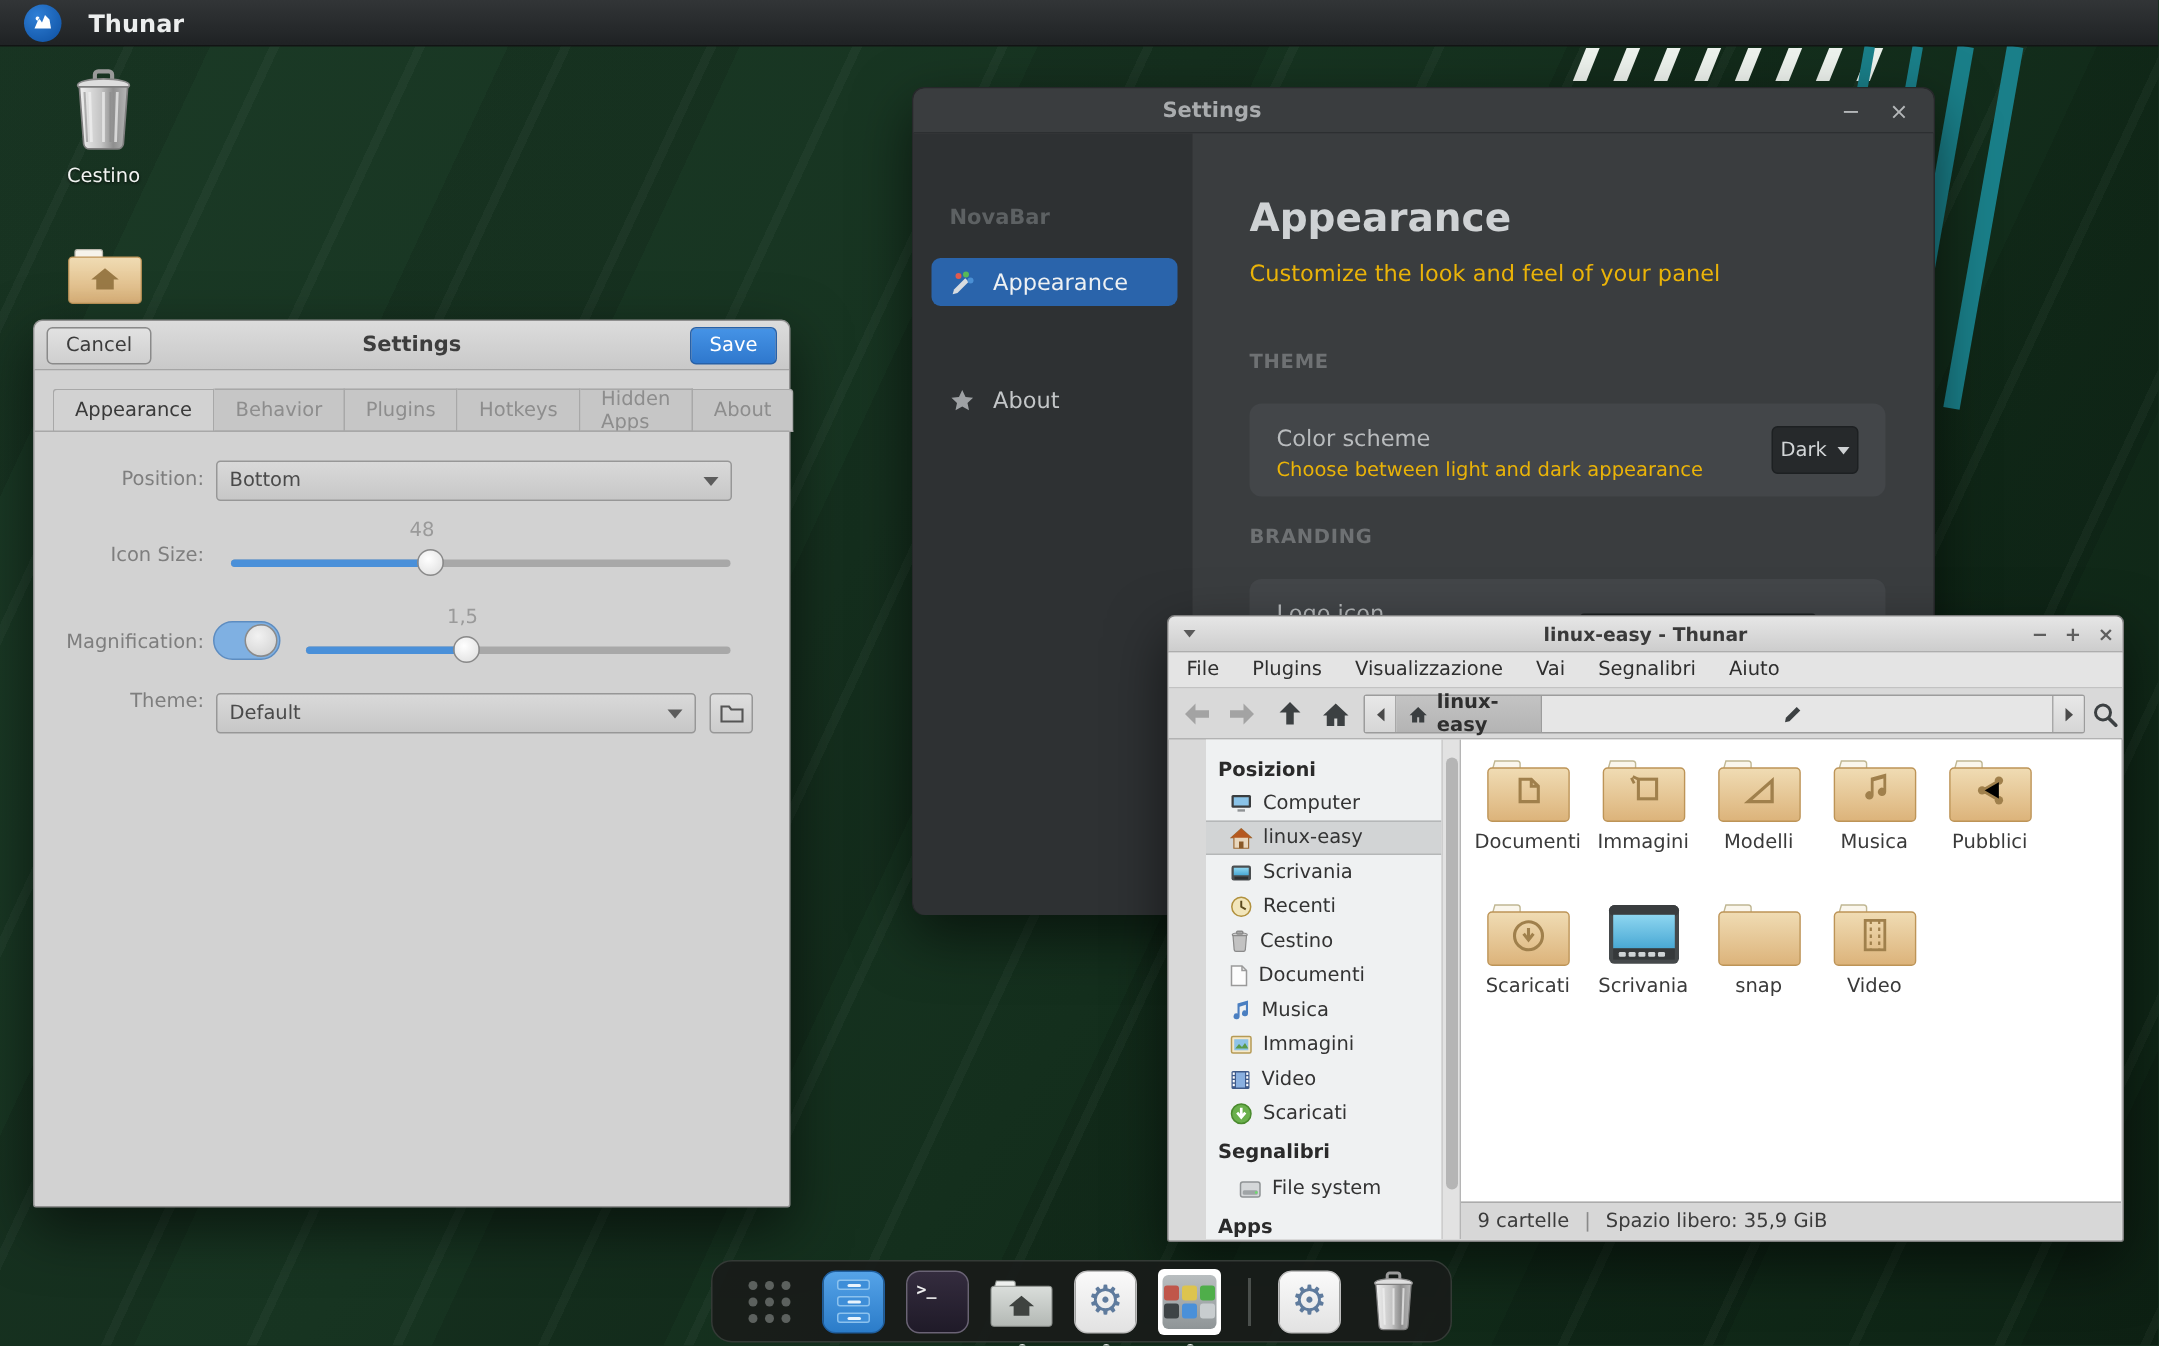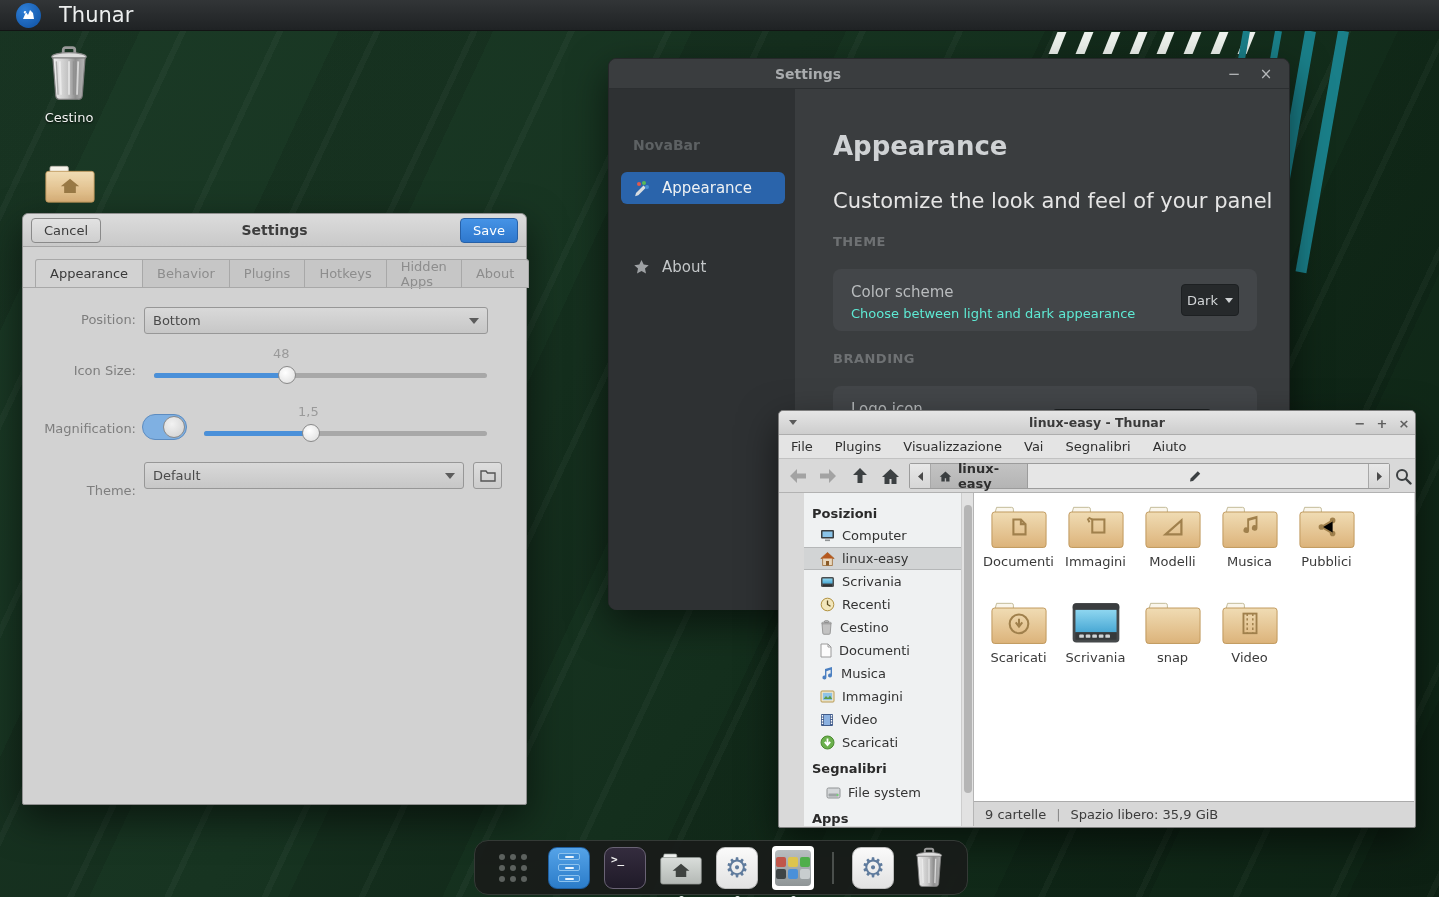--- a/index.html
+++ b/index.html
@@ -13,21 +13,21 @@
       repeating-linear-gradient(115deg, rgba(0,0,0,0.10) 0 140px, transparent 140px 320px),
       linear-gradient(125deg, #1b3a26 0%, #173421 40%, #112a19 75%, #0e2415 100%);
   }
   .slash { position:absolute; background:#eef3ee; width:9px; height:22px; transform:skewX(-22deg); z-index:1; }
   .tealline { position:absolute; background:#1a7f89; transform:rotate(10deg); transform-origin:top center; z-index:1; }
 
   
   .topbar { position:absolute; left:0; top:0; width:1439px; height:31px; z-index:50;
     background:linear-gradient(#323537,#1f2224); display:flex; align-items:center; border-bottom:1px solid #121414; }
   .topbar .logo { width:25px; height:25px; border-radius:50%; background:radial-gradient(circle at 35% 30%, #2f7fd6, #0d4fa0); margin-left:16px; display:flex; align-items:center; justify-content:center; }
-  .topbar .apptitle { color:#eceeee; font-weight:normal; font-size:21px; margin-left:18px; }
+  .topbar .apptitle { color:#eceeee; font-weight:bold; font-size:16px; margin-left:18px; }
 
   
   .desk-icon { position:absolute; z-index:5; text-align:center; }
   .desk-icon .dlabel { color:#f2f4f2; font-size:13px; text-shadow:0 1px 2px rgba(0,0,0,.8); margin-top:3px; }
 
   
   .win { position:absolute; box-shadow:0 14px 38px rgba(0,0,0,.55); border-radius:6px; }
 
   
   .pset { left:22px; top:213px; width:505px; height:592px; z-index:10; background:#d2d2d2; border:1px solid #8f8f8f; border-radius:6px 6px 2px 2px; }
@@ -57,25 +57,25 @@
   .nova { left:608px; top:58px; width:682px; height:552px; z-index:20; background:#3a3d3f; border-radius:8px; border:1px solid #26282a; }
   .nova-titlebar { height:30px; background:#3a3d3f; border-bottom:1px solid #2c2f31; border-radius:8px 8px 0 0; display:flex; align-items:center; }
   .nova-title { position:absolute; left:0; right:282px; text-align:center; font-weight:bold; font-size:14px; color:#a9acae; }
   .nova-ctrl { position:absolute; top:4px; width:22px; height:22px; color:#b4b7b9; font-size:15px; display:flex; align-items:center; justify-content:center; }
   .nova-side { position:absolute; left:0; top:30px; width:186px; height:521px; background:#2e3133; border-radius:0 0 0 8px; }
   .nova-side-header { position:absolute; left:24px; top:48px; color:#5d6163; font-weight:bold; font-size:14px; }
   .nova-item { position:absolute; left:12px; width:164px; height:32px; border-radius:6px; display:flex; align-items:center; gap:12px; padding-left:12px; font-size:15px; color:#c3c6c8; }
   .nova-item.selected { background:#2a64ab; color:#eef1f3; }
   .nova-main { position:absolute; left:186px; top:30px; right:0; bottom:0; }
   .nova-h1 { position:absolute; left:38px; top:42px; font-size:26px; font-weight:bold; color:#cfd2d4; }
-  .nova-sub { position:absolute; left:38px; top:100px; font-size:21px; color:#e5e5e5; }
+  .nova-sub { position:absolute; left:38px; top:84px; font-size:15px; color:#eab308; }
   .nova-sec { position:absolute; left:38px; font-size:13px; font-weight:bold; color:#6e7173; letter-spacing:.5px; }
   .nova-card { position:absolute; left:38px; right:32px; background:#434649; border-radius:8px; }
   .nova-card .ctitle { position:absolute; left:18px; top:14px; font-size:15px; color:#b9bcbe; }
-  .nova-card .cdesc { position:absolute; left:18px; top:37px; font-size:13px; color:#5eead4; white-space:nowrap; overflow:hidden; }
+  .nova-card .cdesc { position:absolute; left:18px; top:37px; font-size:13px; color:#eab308; white-space:nowrap; overflow:hidden; }
   .dark-btn { position:absolute; background:#26292b; border:1px solid #1d2022; border-radius:4px; color:#d2d5d7; font-size:13px; display:flex; align-items:center; justify-content:center; gap:7px; }
   .dark-btn .carrow { width:0; height:0; border-left:4px solid transparent; border-right:4px solid transparent; border-top:5px solid #cfd2d4; }
   .dark-input { position:absolute; background:#26292b; border:1px solid #1d2022; border-radius:3px; color:#e5e7e9; font-size:13px; display:flex; align-items:center; gap:7px; padding:0 9px; }
 
   
   .thunar { left:778px; top:410px; width:638px; height:418px; z-index:30; background:#d9d9d9; border:1px solid #7e7e7e; border-radius:5px 5px 2px 2px; }
   .th-titlebar { height:24px; background:linear-gradient(#e6e6e6,#cdcdcd); border-bottom:1px solid #adadad; border-radius:5px 5px 0 0; position:relative; display:flex; align-items:center; justify-content:center; }
   .th-title { font-weight:bold; font-size:12.5px; color:#3a3a3a; }
   .th-menu-arrow { position:absolute; left:10px; top:9px; width:0; height:0; border-left:4px solid transparent; border-right:4px solid transparent; border-top:5px solid #5a5a5a; }
   .th-winctrl { position:absolute; top:0; height:24px; width:22px; display:flex; align-items:center; justify-content:center; color:#5e5e5e; font-size:13px; font-weight:bold; }
@@ -222,21 +222,21 @@
     <div class="flabel" style="top:133px">Magnification:</div>
     <div class="toggle" style="left:119px;top:126px">
       <div class="tknob"></div>
     </div>
     <div class="slider" style="left:181px;top:136px;width:283px">
       <div class="track"></div>
       <div class="fill" style="width:107px"></div>
       <div class="knob" style="left:98px"></div>
     </div>
 
-    <div class="flabel" style="top:195px">Theme:</div>
+    <div class="flabel" style="top:172px">Theme:</div>
     <div class="combo" style="left:121px;top:174px;width:320px">
       <span>Default</span>
       <span class="carrow"></span>
     </div>
     <div class="mini-btn" style="left:450px;top:174px">
       <svg width="16" height="13" viewBox="0 0 16 13">
           <path d="M1 2 h5 l1.5 2 h7.5 v8 h-14 z" fill="none" stroke="#555" stroke-width="1.4"></path>
         </svg>
     </div>
   </div>

